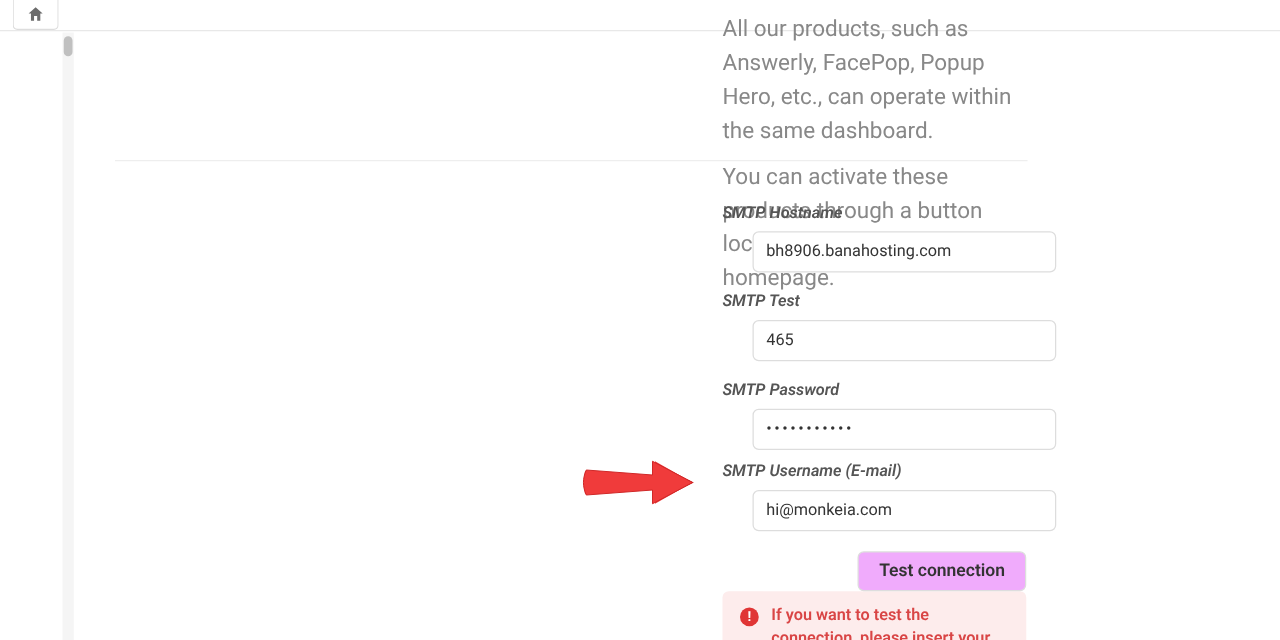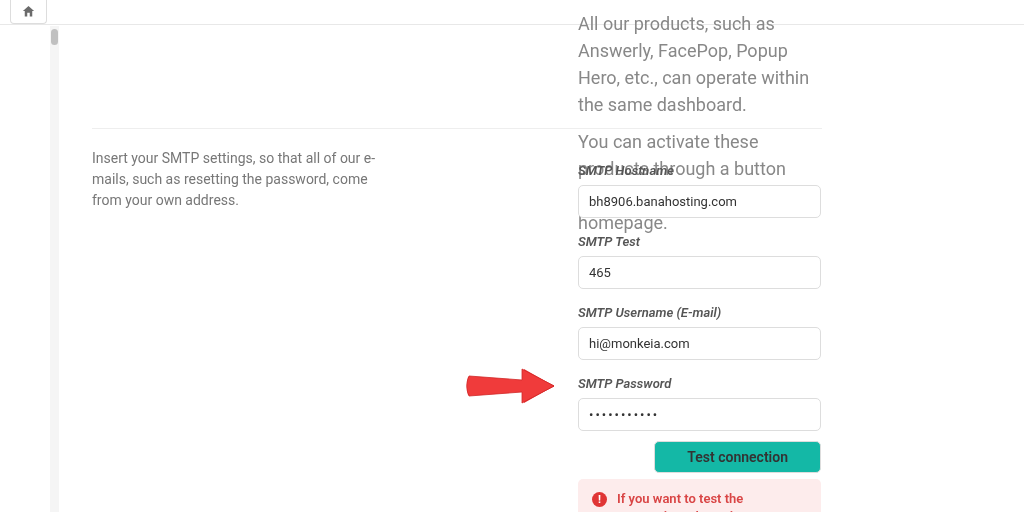--- a/index.html
+++ b/index.html
@@ -85,20 +85,21 @@
     }
     .field-input {
       width: 100%;
       padding: 8px 10px;
       border: 1px solid #ddd;
       border-radius: 5px;
       font-size: 13px;
       color: #333;
       background: #fff;
       font-family: inherit;
+      margin-left: 24px;
     }
     .toggle-row {
       display: flex;
       align-items: center;
       gap: 10px;
       margin-bottom: 10px;
       margin-top: 12px;
     }
     .toggle {
       width: 21px;
@@ -113,24 +114,24 @@
       color: #333;
     }
     .info-text {
       font-size: 18px;
       color: #888;
       line-height: 1.5;
       margin-bottom: 10px;
     }
     .btn-test {
       float: right;
-      padding: 7px 32px;
+      padding: 7px 16px;
       border: 1px solid #ddd;
       border-radius: 5px;
-      background: #14b8a6;
+      background: #f0abfc;
       font-size: 14px;
       font-weight: 600;
       color: #333;
       cursor: pointer;
       font-family: inherit;
     }
     .alert-box {
       clear: both;
       margin-top: 48px;
       background: #fdecec;
@@ -216,39 +217,38 @@
 </div>
 
 <div class="section-allow">
   <p class="info-text">All our products, such as Answerly, FacePop, Popup Hero, etc., can operate within the same dashboard.</p>
   <p class="info-text">You can activate these products through a button located on the dashboard's homepage.</p>
 </div>
 
 <div class="smtp-divider-top"></div>
 
 <div class="smtp-left">
-  <p class="section-desc">Insert your SMTP settings, so that all of our e-mails, such as resetting the password, come from your own address.</p>
 </div>
 
 <div class="smtp-right">
   <div class="field-group">
     <label class="field-label">SMTP Hostname</label>
     <input class="field-input" type="text" value="bh8906.banahosting.com" style="">
   </div>
   <div class="field-group">
     <label class="field-label">SMTP Test</label>
     <input class="field-input" type="text" value="465" style="">
   </div>
+  <div class="field-group" style="margin-bottom:10px;">
+    <label class="field-label">SMTP Password</label>
+    <input class="field-input" type="text" style="letter-spacing: 2px;" value="•••••••••••">
+  </div>
   <div class="field-group">
     <label class="field-label">SMTP Username (E-mail)</label>
     <input class="field-input" type="text" value="hi@monkeia.com" style="">
-  </div>
-  <div class="field-group" style="margin-bottom:10px;">
-    <label class="field-label">SMTP Password</label>
-    <input class="field-input" type="text" style="letter-spacing: 2px;" value="•••••••••••">
   </div>
   <button class="btn-test">Test connection</button>
   <div class="alert-box">
     <div class="alert-icon"></div>
     <div class="alert-text">If you want to test the connection, please insert your SMTP password again.</div>
   </div>
 </div>
 
 <div class="arrow">
   <svg viewBox="0 0 92 46">

